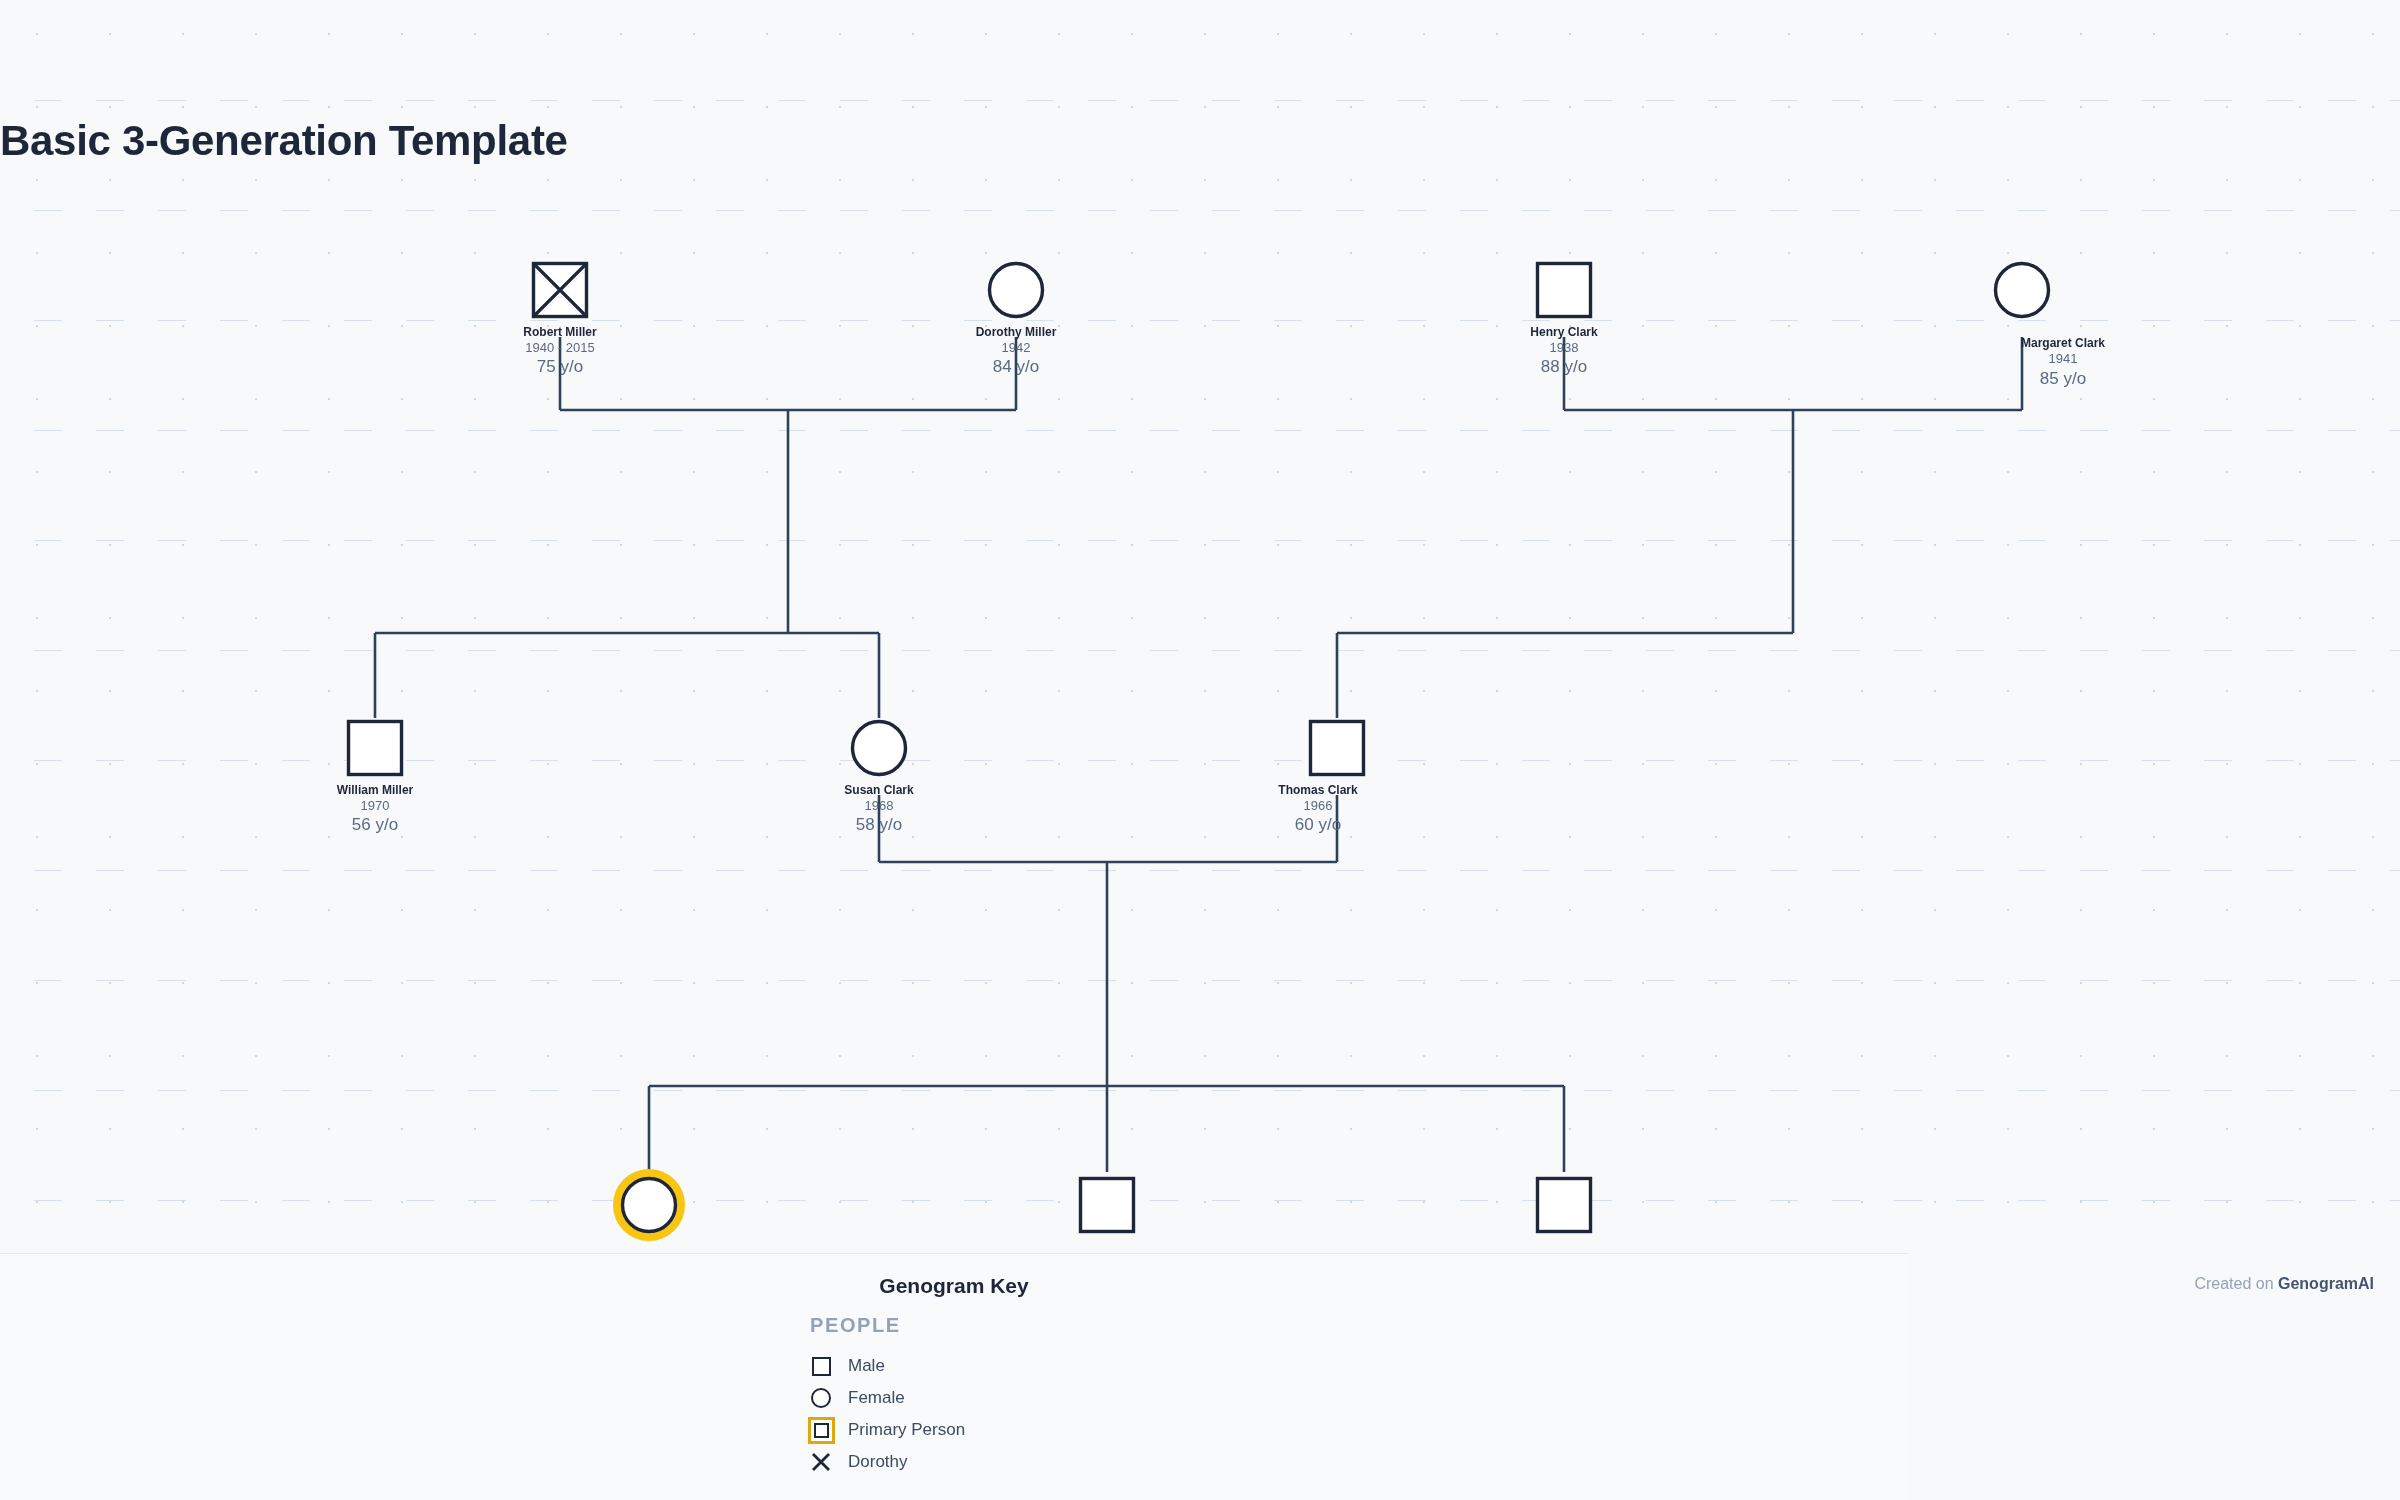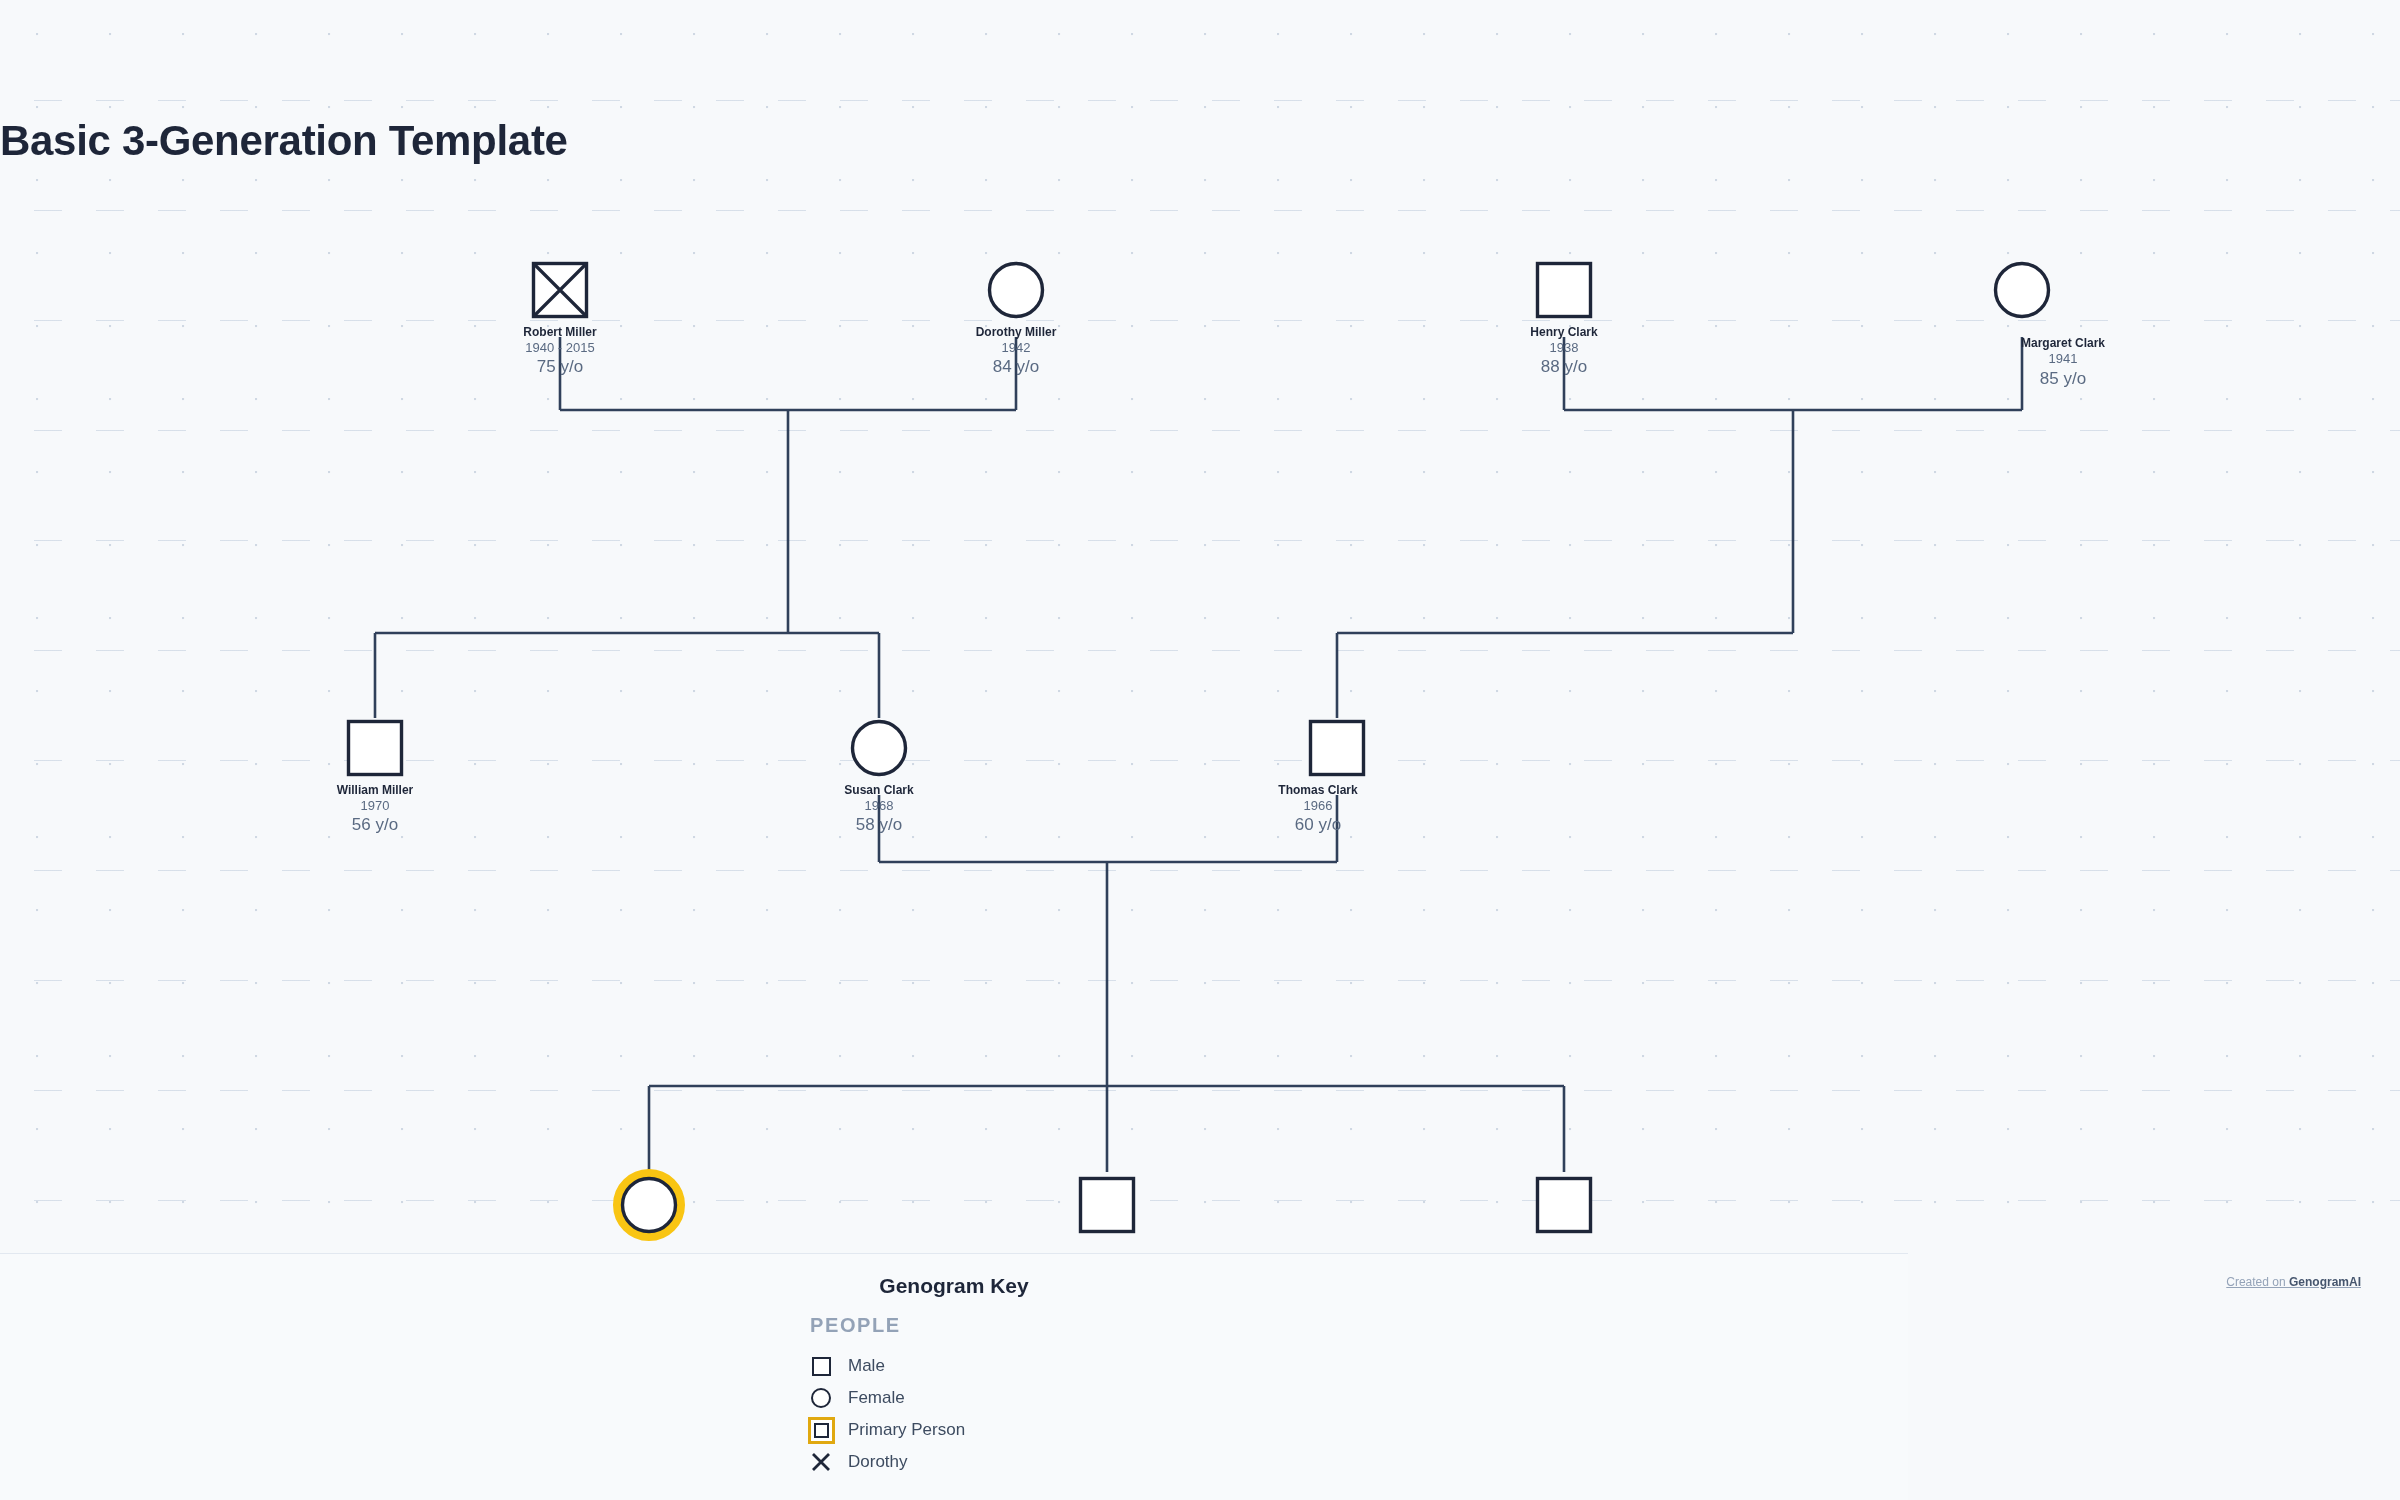--- a/index.html
+++ b/index.html
@@ -169,26 +169,25 @@
     display: block;
     width: 15px; height: 15px;
     border: 2.4px solid #1e2639;
     background: #fff;
     box-sizing: border-box;
   }
 
   
   #credit {
     position: absolute;
-    right: 39px;
+    right: 26px;
     top: 1275px;
-    font-size: 12px;
+    font-size: 16px;
     color: #94a3b8;
     white-space: nowrap;
-    text-decoration: underline;
   }
   #credit b { color: #46566e; font-weight: bold; }
 </style>
 </head>
 <body>
 
 <div id="canvas"></div>
 
 <div id="title">Basic 3-Generation Template</div>
 

